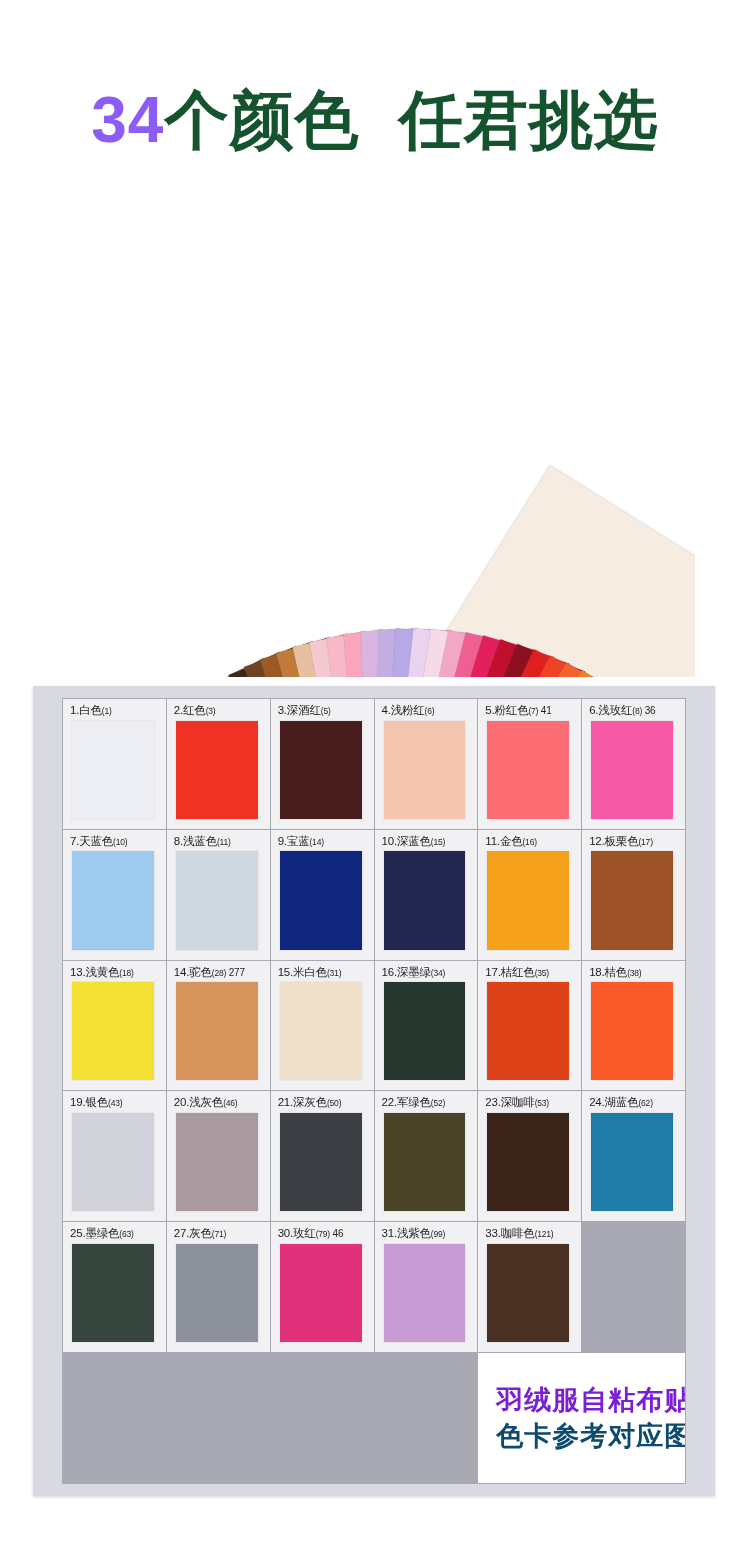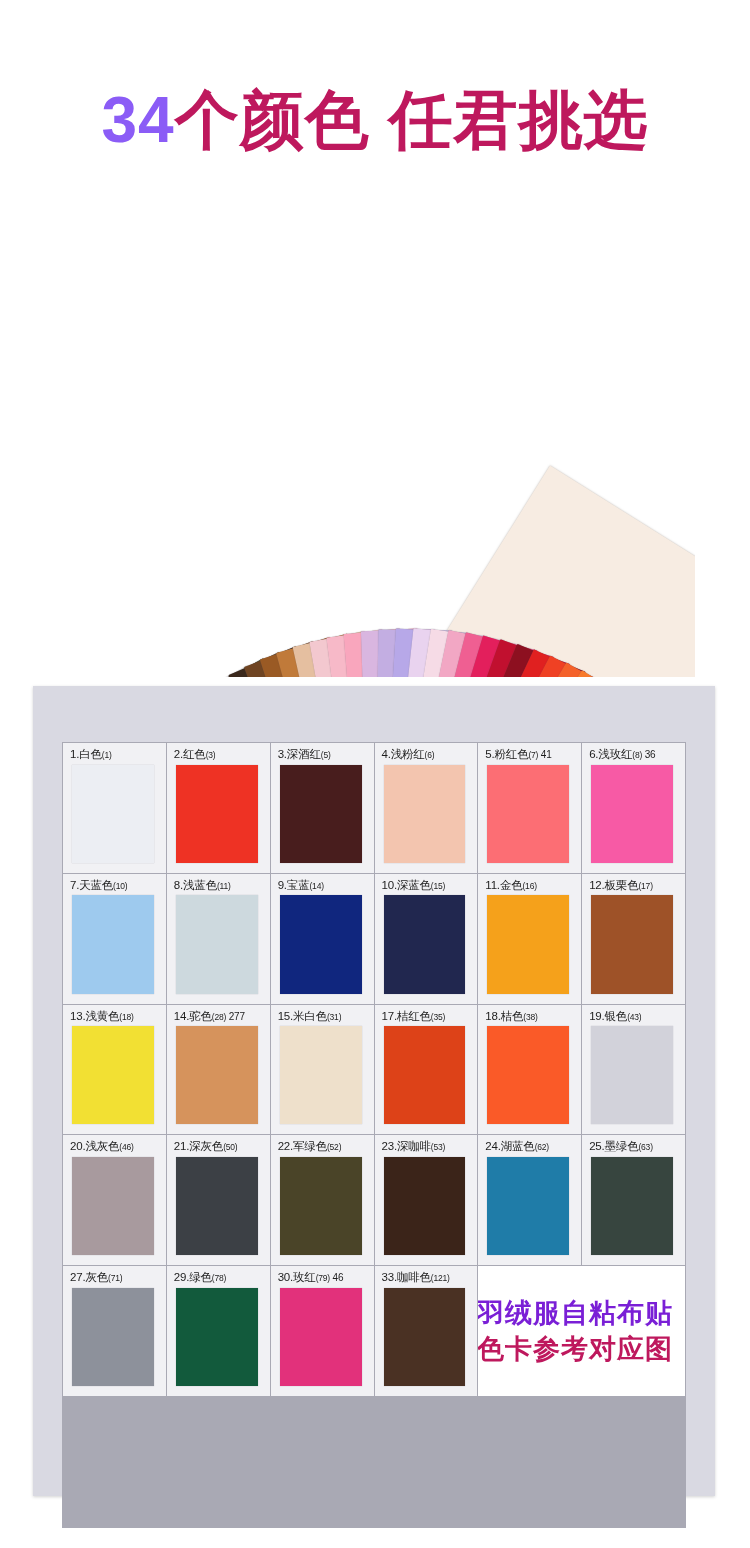--- a/index.html
+++ b/index.html
@@ -17,21 +17,21 @@
     position: absolute;
     top: 88px; left: 0; width: 750px;
     text-align: center;
     font-size: 64px;
     font-weight: bold;
     letter-spacing: 1px;
     line-height: 1;
     white-space: nowrap;
   }
   .headline .num { color: #8b5cf6; }
-  .headline .rest { color: #be185d; }
+  .headline .rest { color: #14532d; font-family: Liberation Mono, monospace; }
 
   
   .fan-photo {
     position: absolute;
     top: 222px; left: 55px;
     width: 640px; height: 455px;
     overflow: hidden;
     background: #ffffff;
   }
   .fan-stage {
@@ -67,21 +67,20 @@
   .chart-grid {
     position: absolute;
     top: 12px; left: 29px;
     width: 624px; height: 786px;
     display: grid;
     grid-template-columns: repeat(6, 1fr);
     grid-template-rows: repeat(6, 1fr);
     background: #a9a9b4;
     gap: 1px;
     border: 1px solid #a9a9b4;
-    margin-top: 44px;
   }
   .cell {
     position: relative;
     background: #f1f1f4;
     padding: 5px 6px 8px 7px;
     display: flex;
     flex-direction: column;
     overflow: hidden;
   }
   .cell-label {
@@ -100,24 +99,24 @@
     min-height: 0;
     box-shadow: 0 0 1px rgba(90,90,100,.35);
   }
 
   
   .promo-cell {
     grid-column: 5 / span 2;
     background: #ffffff;
     display: flex;
     flex-direction: column;
-    align-items: flex-end;
+    align-items: flex-start;
     justify-content: center;
     gap: 6px;
-    padding: 12px;
+    padding: 18px;
   }
   .promo-line {
     font-size: 27px;
     font-weight: bold;
     color: #7a1fd6;
     letter-spacing: 1px;
     line-height: 1.12;
     white-space: nowrap;
   }
 </style>
@@ -218,20 +217,24 @@
         </div>
         <div class="cell">
           <div class="cell-label"><span>14.</span><span>驼色</span><span class="code">(28)</span><span class="extra"> 277</span></div>
           <div class="swatch" style="background: rgb(214, 147, 92);"></div>
         </div>
         <div class="cell">
           <div class="cell-label"><span>15.</span><span>米白色</span><span class="code">(31)</span></div>
           <div class="swatch" style="background: rgb(238, 224, 203);"></div>
         </div>
         <div class="cell">
+          <div class="cell-label"><span>16.</span><span>深墨绿</span><span class="code">(34)</span></div>
+          <div class="swatch" style="background: rgb(38, 55, 47);"></div>
+        </div>
+        <div class="cell">
           <div class="cell-label"><span>17.</span><span>桔红色</span><span class="code">(35)</span></div>
           <div class="swatch" style="background: rgb(221, 66, 24);"></div>
         </div>
         <div class="cell">
           <div class="cell-label"><span>18.</span><span>桔色</span><span class="code">(38)</span></div>
           <div class="swatch" style="background: rgb(250, 90, 40);"></div>
         </div>
         <div class="cell">
           <div class="cell-label"><span>19.</span><span>银色</span><span class="code">(43)</span></div>
           <div class="swatch" style="background: rgb(210, 210, 218);"></div>
@@ -258,31 +261,31 @@
         </div>
         <div class="cell">
           <div class="cell-label"><span>25.</span><span>墨绿色</span><span class="code">(63)</span></div>
           <div class="swatch" style="background: rgb(55, 69, 63);"></div>
         </div>
         <div class="cell">
           <div class="cell-label"><span>27.</span><span>灰色</span><span class="code">(71)</span></div>
           <div class="swatch" style="background: rgb(141, 145, 155);"></div>
         </div>
         <div class="cell">
-          <div class="cell-label"><span>29.</span><span>绿色</span><span class="code">(78)</span></div>
-          <div class="swatch" style="background: rgb(18, 90, 60);"></div>
-        </div>
-        <div class="cell">
           <div class="cell-label"><span>30.</span><span>玫红</span><span class="code">(79)</span><span class="extra"> 46</span></div>
           <div class="swatch" style="background: rgb(226, 49, 123);"></div>
         </div>
         <div class="cell">
+          <div class="cell-label"><span>31.</span><span>浅紫色</span><span class="code">(99)</span></div>
+          <div class="swatch" style="background: rgb(199, 154, 212);"></div>
+        </div>
+        <div class="cell">
           <div class="cell-label"><span>33.</span><span>咖啡色</span><span class="code">(121)</span></div>
           <div class="swatch" style="background: rgb(74, 49, 35);"></div>
         </div>
         <div class="cell promo-cell">
           <div class="promo-line" style="color: rgb(122, 31, 214);">羽绒服自粘布贴</div>
-          <div class="promo-line" style="color: #be185d;">色卡参考对应图</div>
+          <div class="promo-line" style="color: #0c4a6e;">色卡参考对应图</div>
         </div>
       </div>
   </div>
 
 </div>
 
 </body></html>

